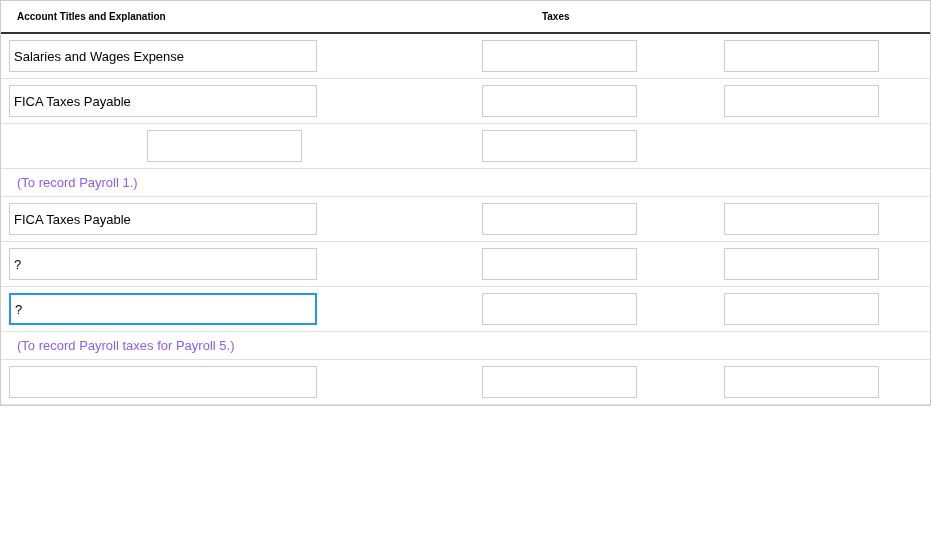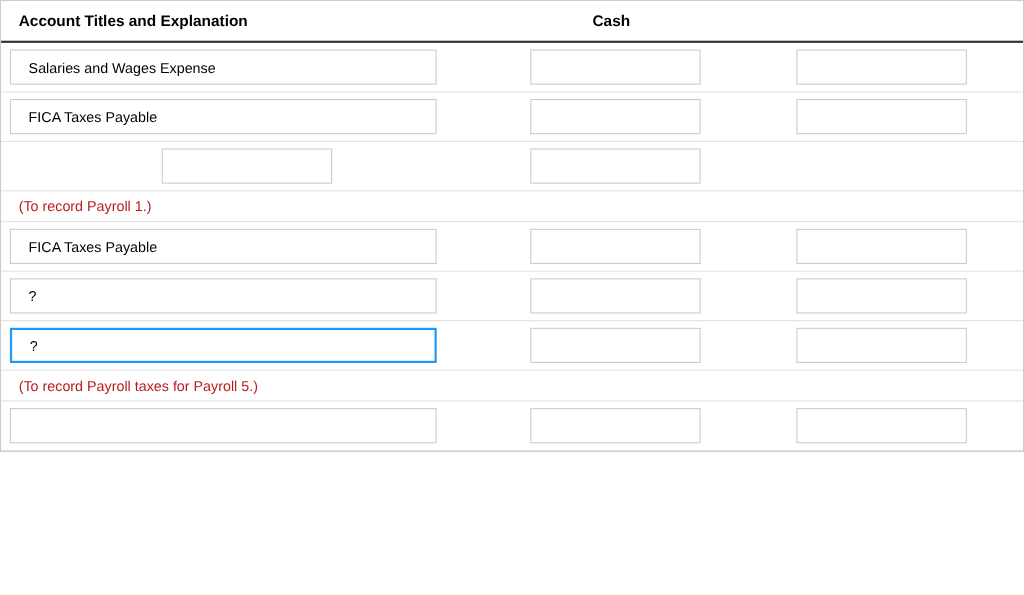--- a/index.html
+++ b/index.html
@@ -15,43 +15,43 @@
     }
     .header-row {
       display: grid;
       grid-template-columns: 430px 1fr 1fr;
       background: #fff;
       border-bottom: 2px solid #333;
       padding: 6px 0;
     }
     .header-cell {
       font-weight: bold;
-      font-size: 14px;
+      font-size: 10px;
       text-align: center;
       padding: 4px 8px;
     }
     .header-cell:first-child {
       text-align: left;
       padding-left: 16px;
     }
     .data-row {
       display: grid;
       grid-template-columns: 430px 1fr 1fr;
       border-bottom: 1px solid #e0e0e0;
       align-items: center;
       padding: 6px 8px;
     }
     .account-cell {
       padding-right: 10px;
     }
     .account-cell input[type="text"] {
-      width: 388px;
+      width: 308px;
       height: 32px;
       border: 1px solid #ccc;
-      padding: 4px 16px;
+      padding: 4px 4px;
       font-size: 13px;
       outline: none;
       background: #fff;
     }
     .account-cell input[type="text"].active {
       border: 2px solid #2196F3;
     }
     .amount-cell {
       padding: 0 8px;
       display: flex;
@@ -62,32 +62,32 @@
       height: 32px;
       border: 1px solid #ccc;
       padding: 4px 8px;
       font-size: 13px;
       outline: none;
       background: #fff;
     }
     .note-row {
       padding: 6px 16px;
       font-size: 13px;
-      color: #b91c1c;
+      color: #8b5cf6;
       border-bottom: 1px solid #e0e0e0;
     }
   </style>
 </head>
 <body>
 
 <div class="table-wrapper">
 
   <div class="header-row">
     <div class="header-cell">Account Titles and Explanation</div>
-    <div class="header-cell">Cash</div>
+    <div class="header-cell">Taxes</div>
   </div>
 
   <div class="data-row">
     <div class="account-cell">
       <input type="text" value="Salaries and Wages Expense" style="">
     </div>
     <div class="amount-cell">
       <input type="text" value="" style="">
     </div>
     <div class="amount-cell">

